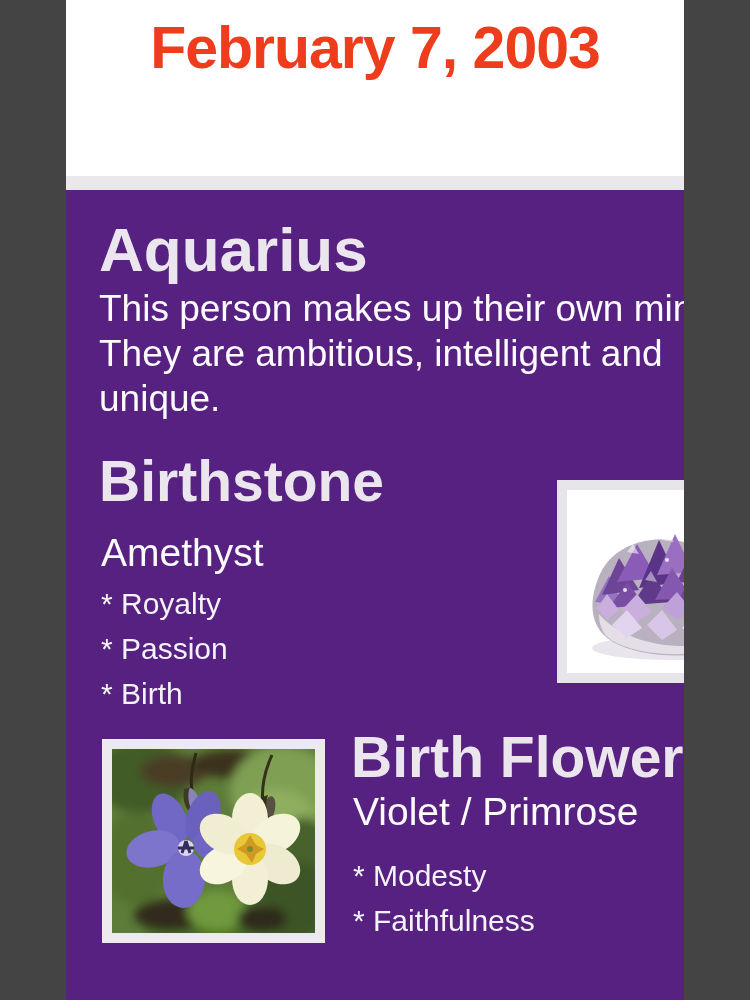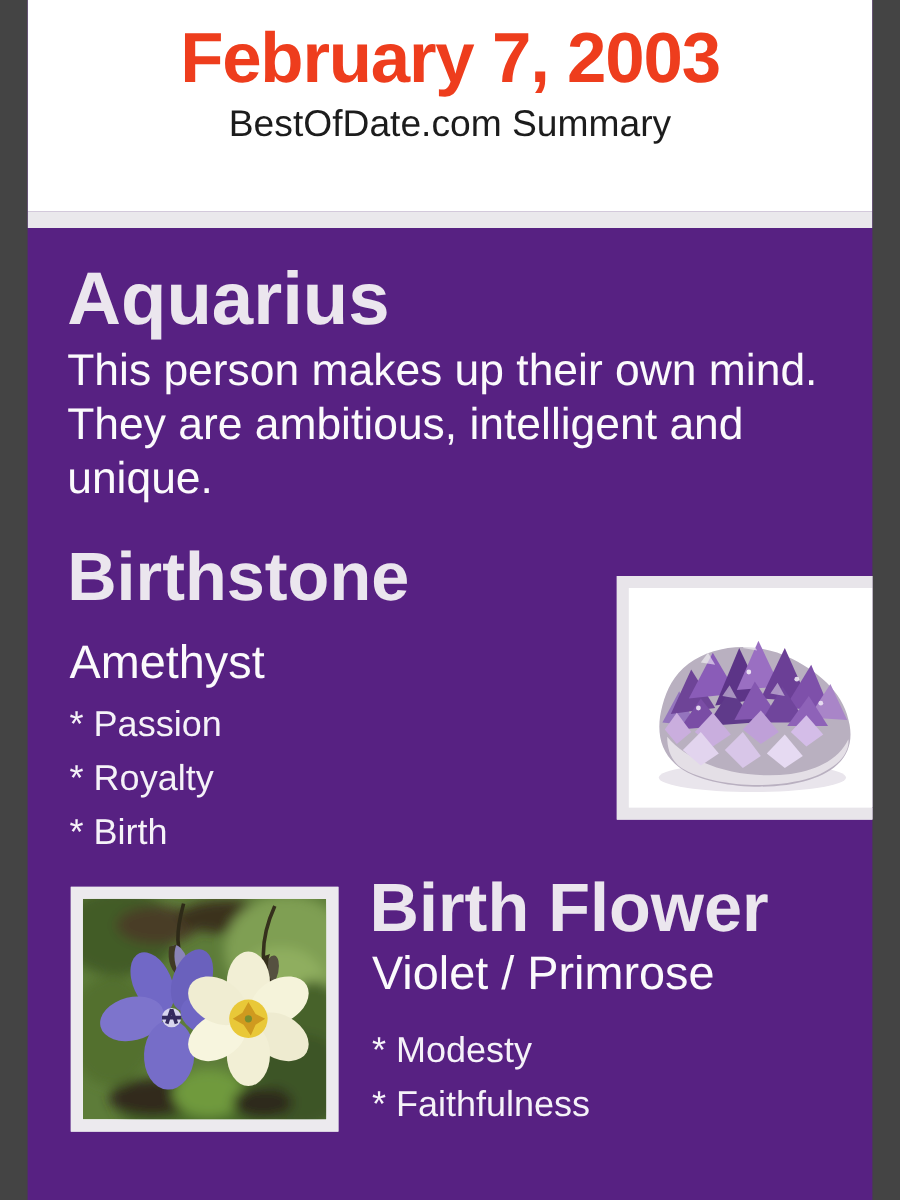--- a/index.html
+++ b/index.html
@@ -1,18 +1,18 @@
 <!DOCTYPE html>
 <html><head>
 <meta charset="utf-8">
 <style>
   * { margin:0; padding:0; box-sizing:border-box; }
   html,body { background:#444; }
   .page {
-    position:relative; width:704px; height:1000px; margin:0 auto;
+    position:relative; width:618px; height:1000px; margin:0 auto;
     background:#572182; overflow:hidden;
     font-family:"Liberation Sans", sans-serif;
   }
   
   .header {
     position:absolute; top:0; left:0; right:0; height:176px;
     background:#ffffff; text-align:center;
   }
   .date-title {
     padding-top:18px; font-size:59px; font-weight:700; line-height:1.05;
@@ -61,35 +61,34 @@
                     border-color:#eceaee; }
   .photo-frame svg { display:block; }
 </style>
 </head>
 <body>
 
 <div class="page">
 
   <header class="header">
     <h1 class="date-title">February 7, 2003</h1>
-    <div class="site-summary">BestOfDate.com Summary</div>
   </header>
 
   <div class="divider"></div>
 
   <main class="content">
 
     <h2 class="zodiac-name">Aquarius</h2>
     <p class="zodiac-desc">This person makes up their own mind. They are ambitious, intelligent and unique.</p>
 
     <h2 class="section-heading bs-heading">Birthstone</h2>
     <div class="section-sub bs-name">Amethyst</div>
     <ul class="trait-list bs-traits">
+      <li>* Royalty</li>
       <li>* Passion</li>
-      <li>* Royalty</li>
       <li>* Birth</li>
     </ul>
 
     <figure class="photo-frame amethyst-frame">
       <svg width="205" height="183" viewBox="0 0 205 183">
         <rect width="205" height="183" fill="#ffffff"></rect>
         <ellipse cx="103" cy="158" rx="78" ry="12" fill="#e9e5ec"></ellipse>
 
         <path d="M28,98 C22,120 26,140 46,152 C70,166 118,170 150,160 C176,152 188,136 184,114 C180,90 162,72 136,59 C106,44 72,47 50,63 C37,73 32,84 28,98 Z" fill="#b9b0c0"></path>
         <path d="M32,124 C52,148 95,160 135,155 C160,151 176,141 183,126 C184,138 174,150 152,158 C118,169 68,165 44,150 C35,144 32,134 32,124 Z" fill="#e4dfe6"></path>

